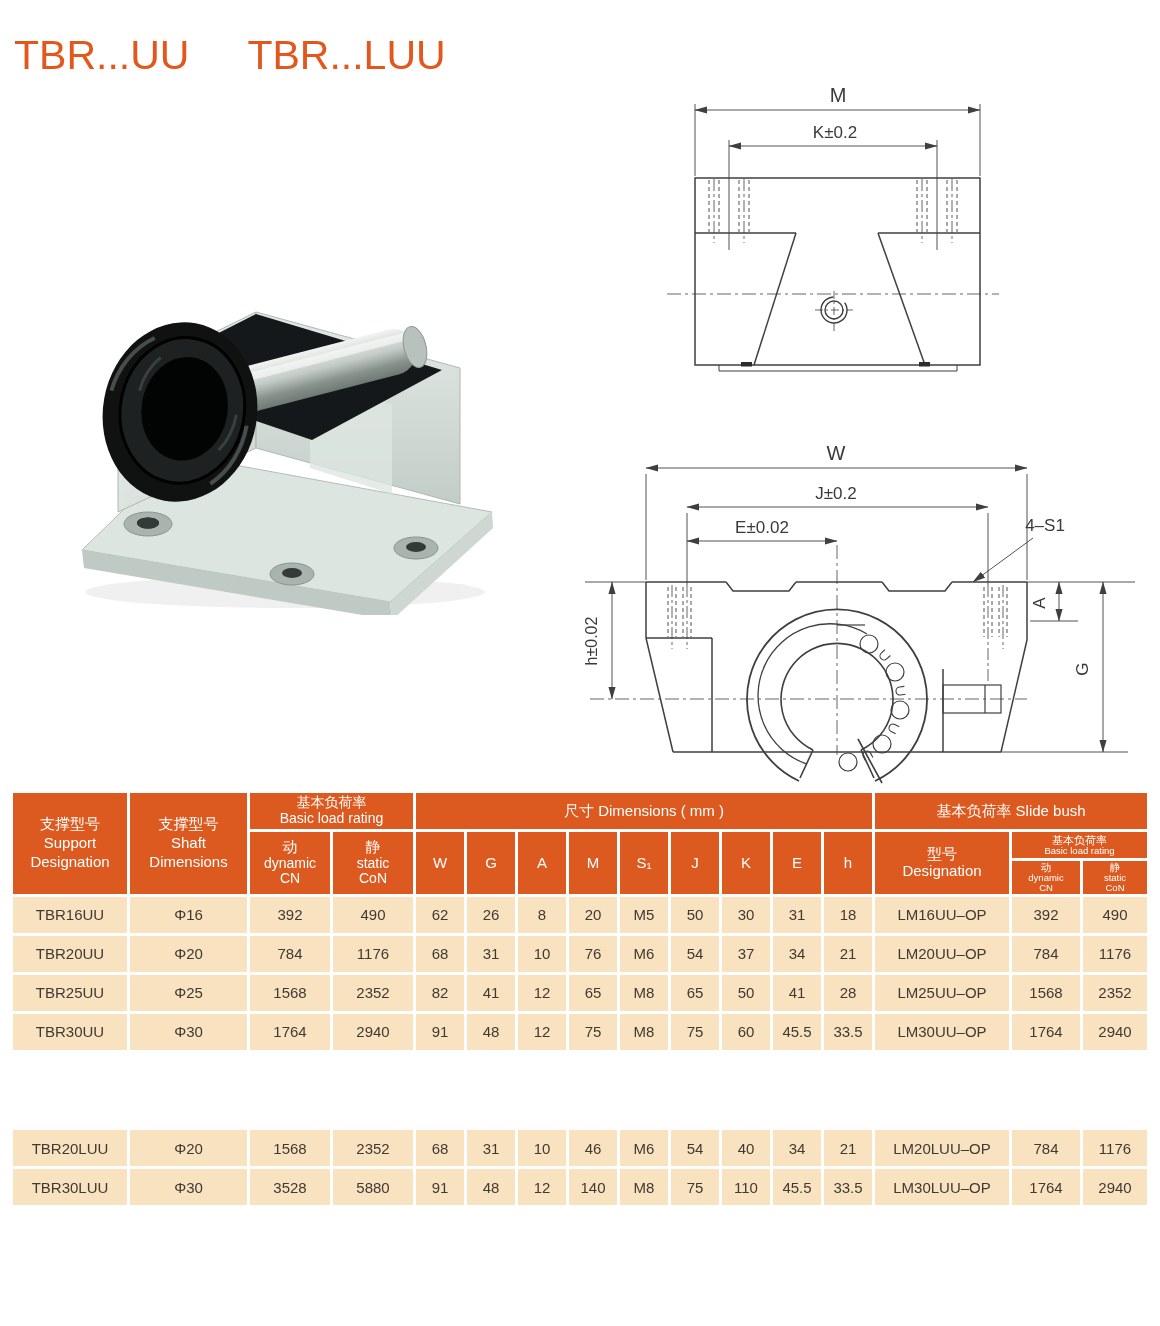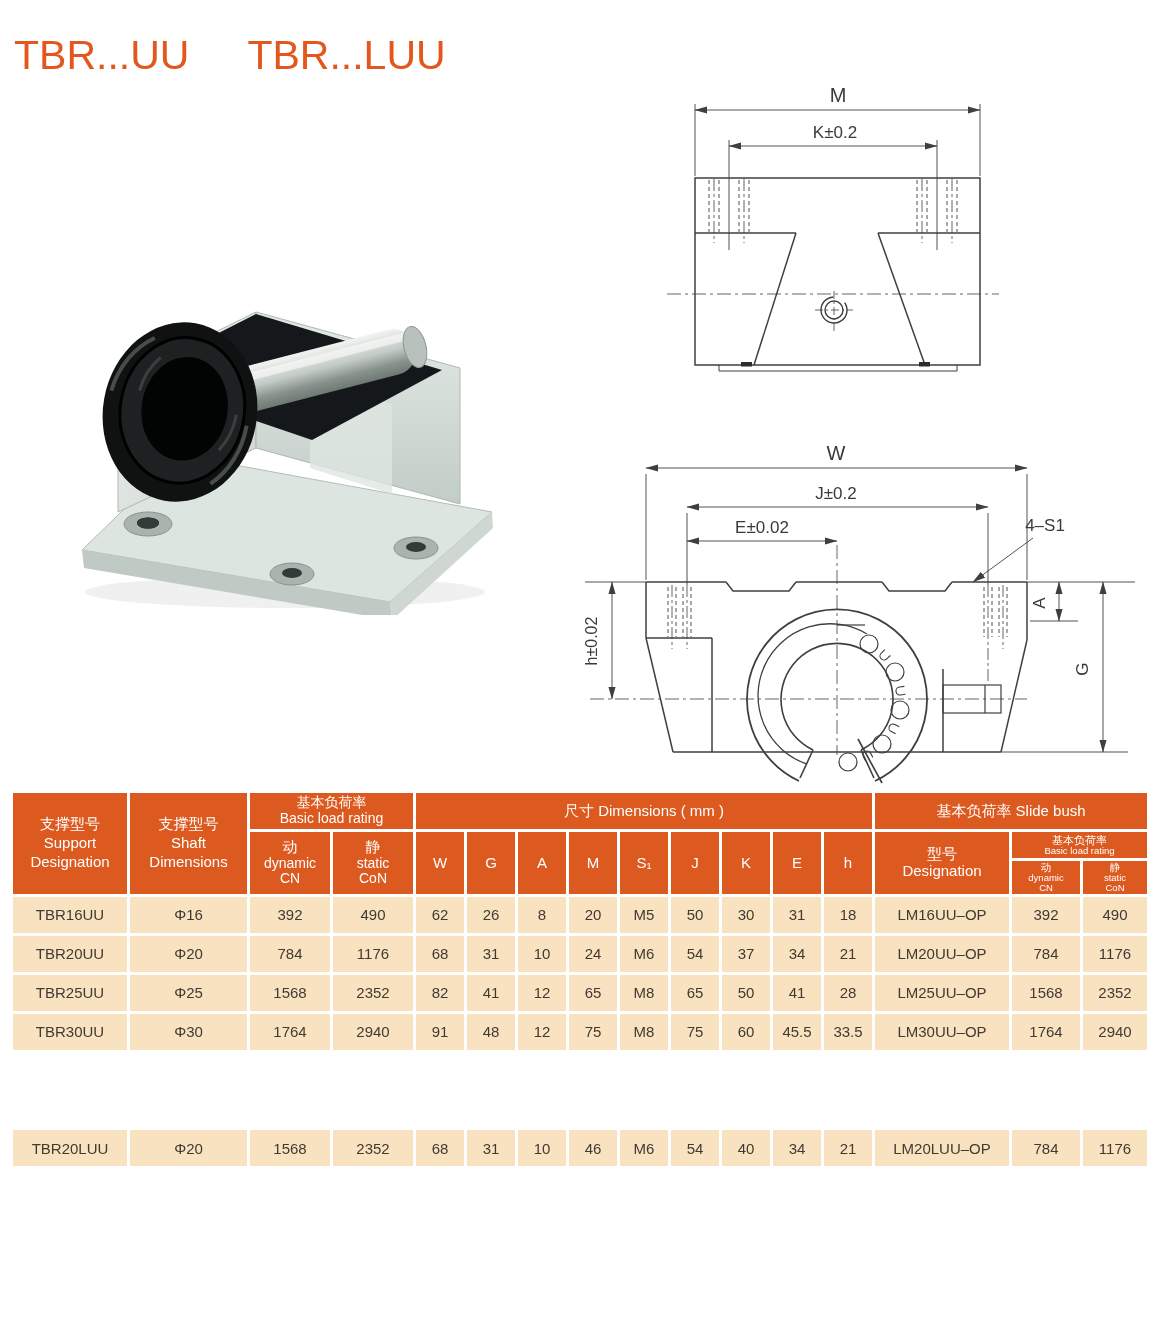--- a/index.html
+++ b/index.html
@@ -369,21 +369,21 @@
         <td>490</td>
       </tr>
       <tr>
         <td>TBR20UU</td>
         <td>Φ20</td>
         <td>784</td>
         <td>1176</td>
         <td>68</td>
         <td>31</td>
         <td>10</td>
-        <td>24</td>
+        <td>76</td>
         <td>M6</td>
         <td>54</td>
         <td>37</td>
         <td>34</td>
         <td>21</td>
         <td>LM20UU–OP</td>
         <td>784</td>
         <td>1176</td>
       </tr>
       <tr>
@@ -456,14 +456,32 @@
         <td>46</td>
         <td>M6</td>
         <td>54</td>
         <td>40</td>
         <td>34</td>
         <td>21</td>
         <td>LM20LUU–OP</td>
         <td>784</td>
         <td>1176</td>
       </tr>
+      <tr>
+        <td>TBR30LUU</td>
+        <td>Φ30</td>
+        <td>3528</td>
+        <td>5880</td>
+        <td>91</td>
+        <td>48</td>
+        <td>12</td>
+        <td>140</td>
+        <td>M8</td>
+        <td>75</td>
+        <td>110</td>
+        <td>45.5</td>
+        <td>33.5</td>
+        <td>LM30LUU–OP</td>
+        <td>1764</td>
+        <td>2940</td>
+      </tr>
     </tbody>
 </table>
 
 </body></html>

